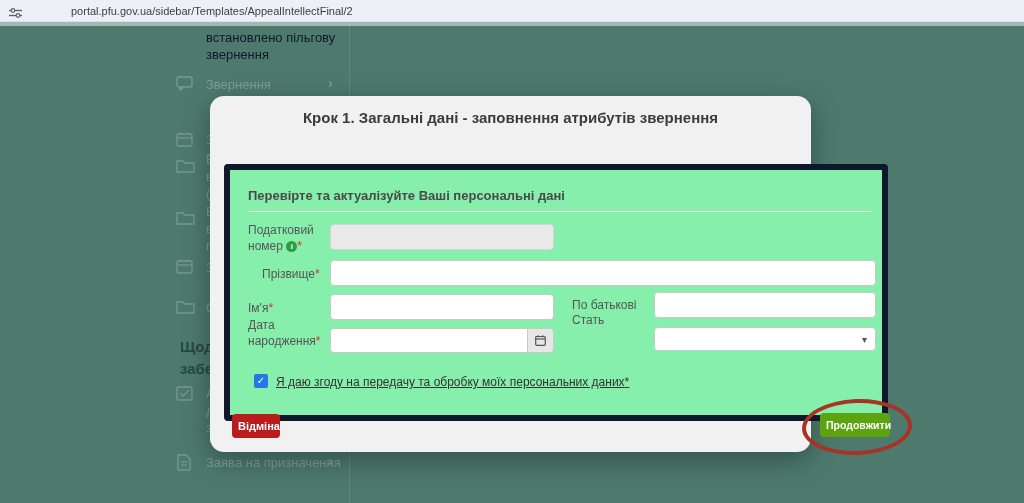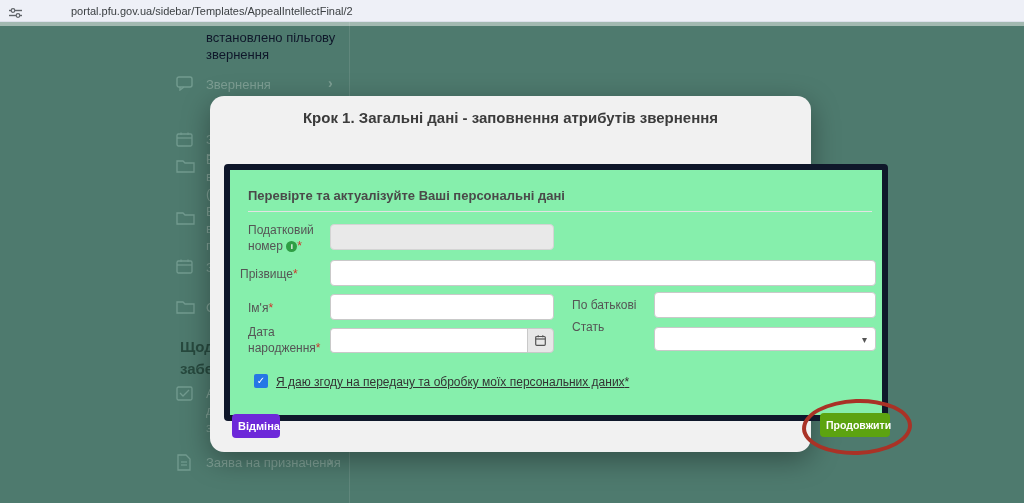--- a/index.html
+++ b/index.html
@@ -52,21 +52,21 @@
   .select-box{position:absolute;height:24px;background:#fff;border:1px solid #c9c9c9;border-radius:4px;
               box-sizing:border-box;display:flex;align-items:center;justify-content:flex-end;padding-right:8px;
               color:#555;font-size:10px;cursor:pointer;}
 
   .chk{position:absolute;width:14px;height:14px;background:#2577e5;border-radius:2px;color:#fff;
        font-size:10px;line-height:14px;text-align:center;cursor:pointer;}
   .chk-label{position:absolute;font-size:12px;color:#333;text-decoration:underline;}
 
   .btn{position:absolute;border:none;border-radius:4px;color:#fff;font-weight:bold;
        font-family:"Liberation Sans",sans-serif;cursor:pointer;}
-  .btn-cancel{left:22px;top:318px;width:48px;height:24px;background:#6d28d9;font-size:11px;}
+  .btn-cancel{left:22px;top:318px;width:48px;height:24px;background:#b91c1c;font-size:11px;}
   .btn-continue{left:610px;top:317px;width:70px;height:24px;background:#5ca310;font-size:10.5px;text-align:right;}
   .red-ellipse{position:absolute;left:592px;top:303px;width:102px;height:48px;border:4px solid #a93226;
                border-radius:50%;transform:rotate(-2deg);pointer-events:none;z-index:30;}
 </style>
 </head>
 <body>
 
 <div id="app">
 
   <div class="address-bar">
@@ -199,50 +199,50 @@
 
       <div class="f-label" style="left:18px;top:52px">
         <div>Податковий</div>
         <div>
           <span>номер</span>
           <span class="info-icon">i</span><span class="req">*</span>
         </div>
       </div>
       <input class="f-input disabled" style="left: 100px; top: 54px; width: 224px;" disabled="" value="">
 
-      <div class="f-label" style="left:10px;top:96px">
+      <div class="f-label" style="left:32px;top:96px">
         <span>Прізвище</span><span class="req">*</span>
       </div>
       <input class="f-input" style="left: 100px; top: 90px; width: 546px;" value="">
 
       <div class="f-label" style="left:18px;top:130px">
         <span>Ім'я</span><span class="req">*</span>
       </div>
       <input class="f-input" style="left: 100px; top: 124px; width: 224px;" value="">
 
       <div class="f-label" style="left:342px;top:127px">По батькові</div>
       <input class="f-input" style="left: 424px; top: 122px; width: 222px;" value="">
 
-      <div class="f-label" style="left:18px;top:154px">
+      <div class="f-label" style="left:18px;top:147px">
         <div>Дата</div>
         <div><span>народження</span><span class="req">*</span></div>
       </div>
       <div class="date-wrap" style="left:100px;top:158px">
         <div class="date-input"></div>
         <div class="cal-btn">
           <svg width="11" height="11" viewBox="0 0 11 11">
             <rect x="0.7" y="1.5" width="9.6" height="8.8" rx="1" fill="none" stroke="#555" stroke-width="1.2"></rect>
             <line x1="0.7" y1="4" x2="10.3" y2="4" stroke="#555" stroke-width="1.2"></line>
             <line x1="3.2" y1="0.3" x2="3.2" y2="2.2" stroke="#555" stroke-width="1.2"></line>
             <line x1="7.8" y1="0.3" x2="7.8" y2="2.2" stroke="#555" stroke-width="1.2"></line>
           </svg>
         </div>
       </div>
 
-      <div class="f-label" style="left:342px;top:149px">Стать</div>
+      <div class="f-label" style="left:342px;top:142px">Стать</div>
       <div class="select-box" style="left:424px;top:157px;width:222px">
         <span>▾</span>
       </div>
 
       <div class="chk" style="left:24px;top:204px">
         <span>✓</span>
       </div>
       <div class="chk-label" style="left:46px;top:205px">
         <span>Я даю згоду на передачу та обробку моїх персональних даних</span><span class="req-dark">*</span>
       </div>

